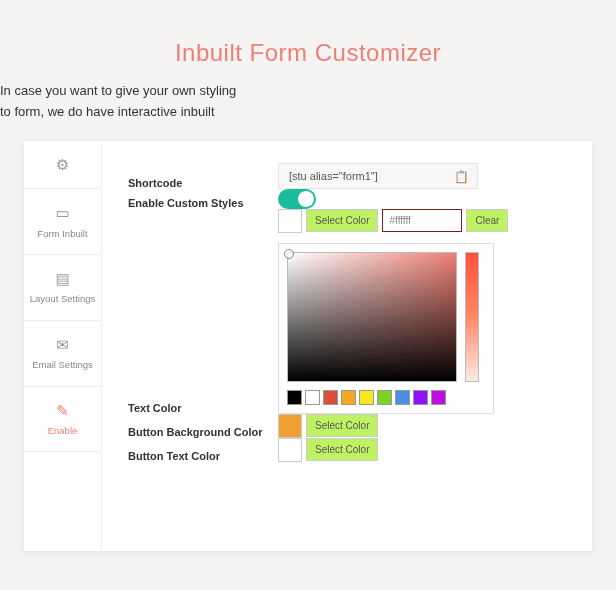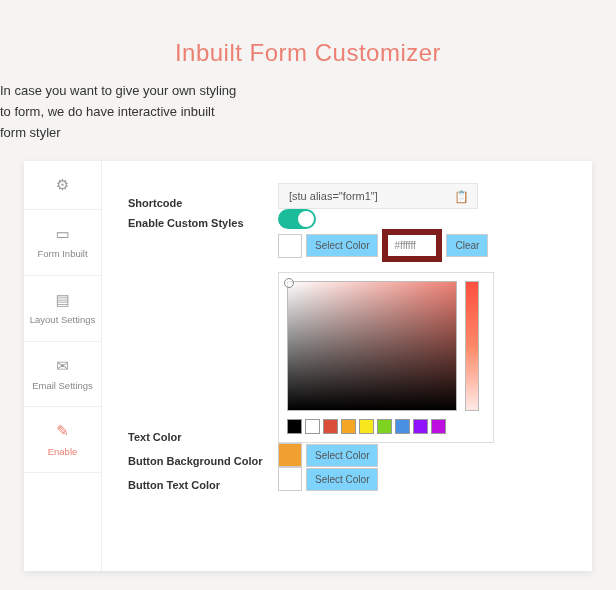--- a/index.html
+++ b/index.html
@@ -22,38 +22,37 @@
 .field-label{width:150px;font-size:11px;color:#333;font-weight:700;padding-top:4px}
 .field-value{flex:1}
 .shortcode-box{background:#f7f7f7;border:1px solid #e5e5e5;padding:6px 10px;font-size:11px;color:#555;width:200px;display:inline-block;position:relative}
 .copy-icon{position:absolute;right:8px;top:6px;color:#999;cursor:pointer;font-size:12px}
 .toggle{width:38px;height:20px;background:#1abc9c;border-radius:10px;position:relative;cursor:pointer}
 .toggle-knob{position:absolute;right:2px;top:2px;width:16px;height:16px;background:#fff;border-radius:50%}
 .color-controls{display:flex;gap:4px;align-items:center}
 .swatch{width:24px;height:24px;border:1px solid #ccc;cursor:pointer}
 .swatch.white{background:#fff}
 .swatch.orange{background:#f0a030}
-.btn{font-size:10px;border:1px solid #ccc;background:#7dd3fc;padding:5px 8px;cursor:pointer;color:#555}
-.hex-input{font-size:10px;border:6px solid #7f1d1d;padding:5px 6px;width:60px;color:#888}
+.btn{font-size:10px;border:1px solid #ccc;background:#bef264;padding:5px 8px;cursor:pointer;color:#555}
+.hex-input{font-size:10px;border:1px solid #7f1d1d;padding:5px 6px;width:80px;color:#888}
 .picker{margin-top:10px;border:1px solid #ddd;padding:8px;width:216px;background:#fff}
 .picker-main{display:flex;gap:8px}
 .picker-canvas{width:170px;height:130px;background:linear-gradient(to bottom,transparent 0%,#000 100%),linear-gradient(to right,#fff 0%,#ed8074 100%);position:relative;border:1px solid #bbb}
 .picker-cursor{position:absolute;top:-4px;left:-4px;width:10px;height:10px;border:1px solid #888;border-radius:50%;background:rgba(255,255,255,0.6)}
 .hue-bar{width:14px;height:130px;background:linear-gradient(to bottom,#ff5040 0%,#ff8866 50%,#ffeae5 100%);border:1px solid #bbb;cursor:pointer}
 .palette-row{display:flex;gap:3px;margin-top:8px}
 .pal{width:15px;height:15px;border:1px solid #999;cursor:pointer}
 </style>
 </head>
 <body>
 
 <h1 class="page-title">Inbuilt Form Customizer</h1>
 <div class="page-desc">
   <div>In case you want to give your own styling</div>
   <div>to form, we do have interactive inbuilt</div>
-  <div>form styler</div>
 </div>
 
 <div class="panel">
 
   <div class="panel-body">
     <div class="sidebar">
       <div class="sidebar-item">
         <span class="sidebar-icon">⚙</span>
       </div>
       <div class="sidebar-item">

